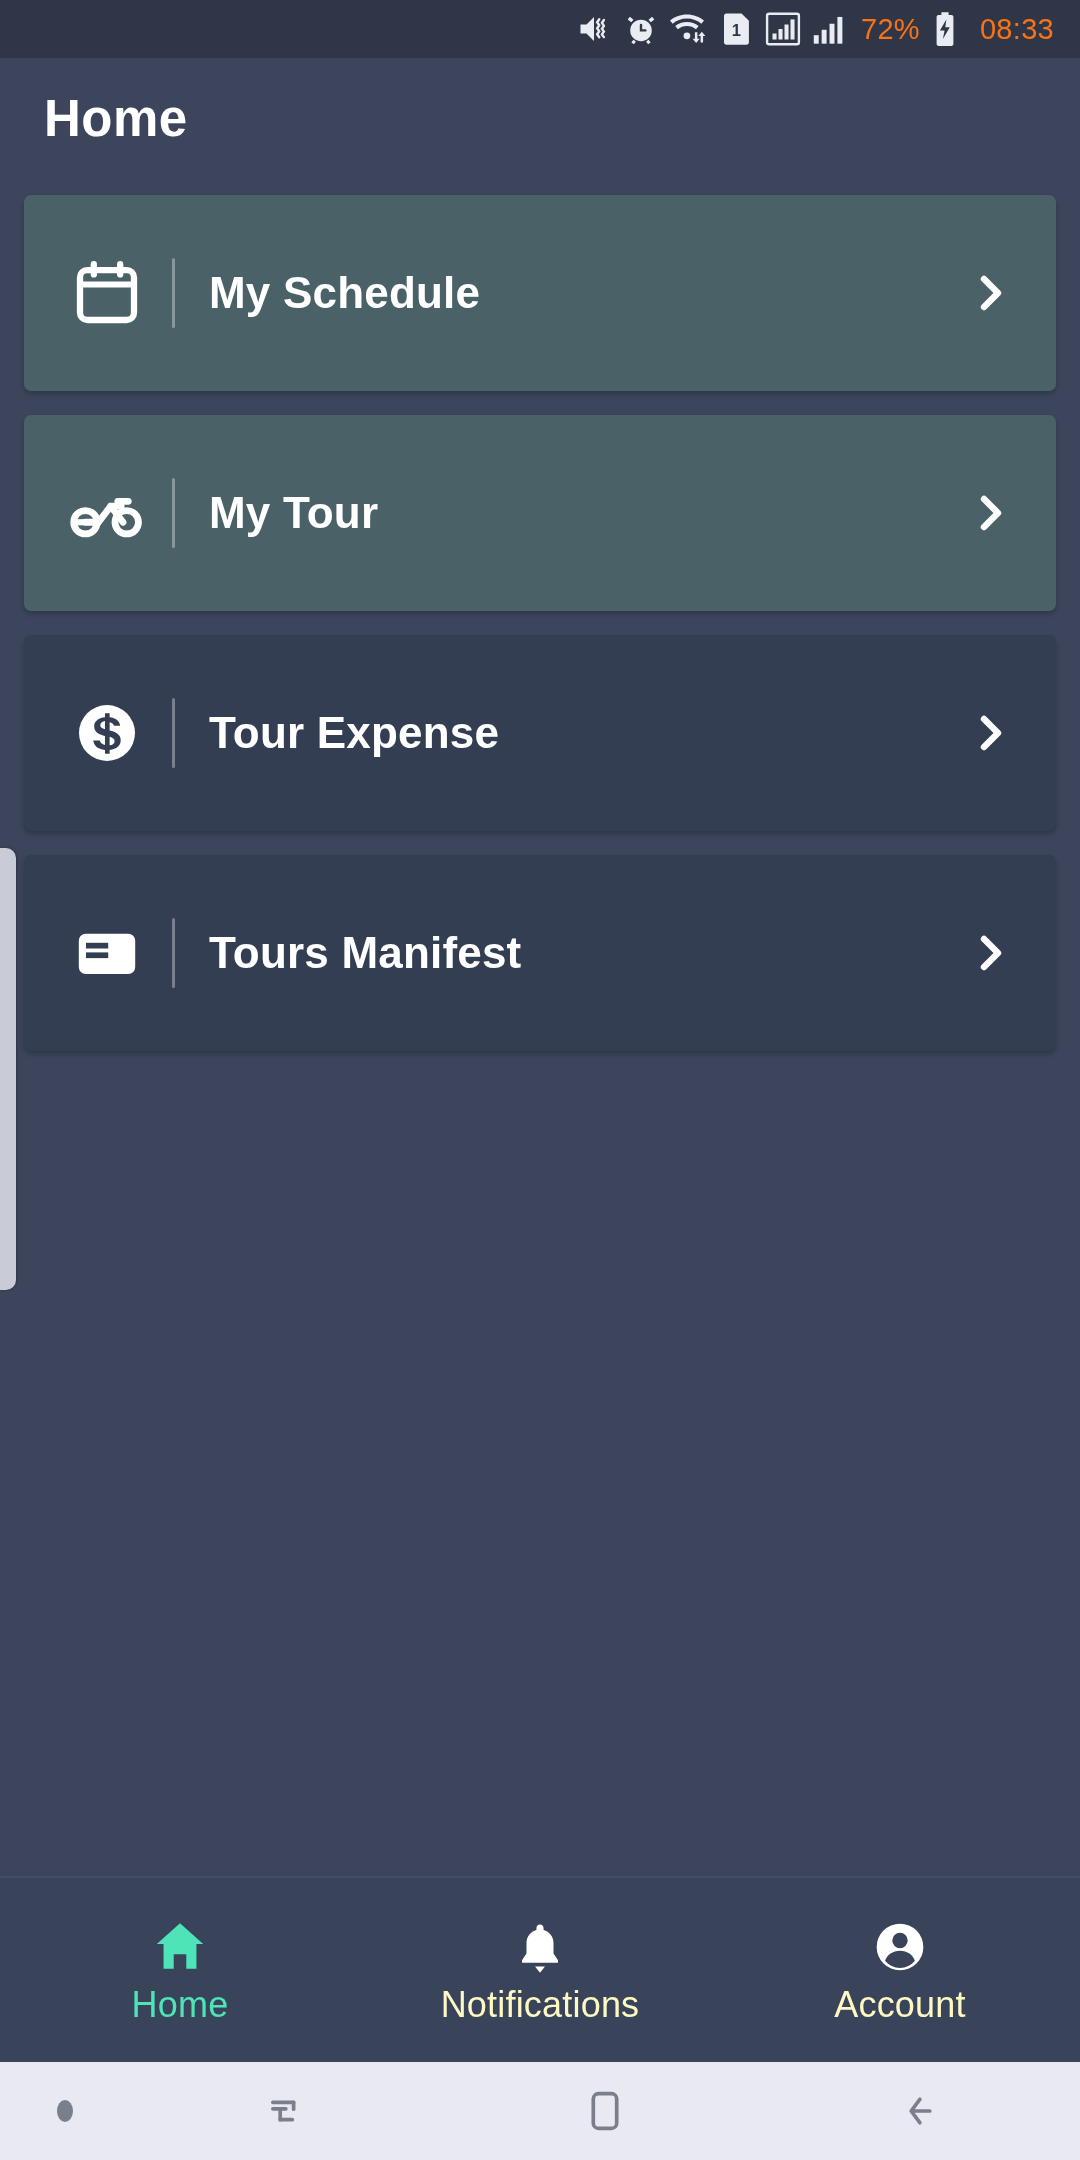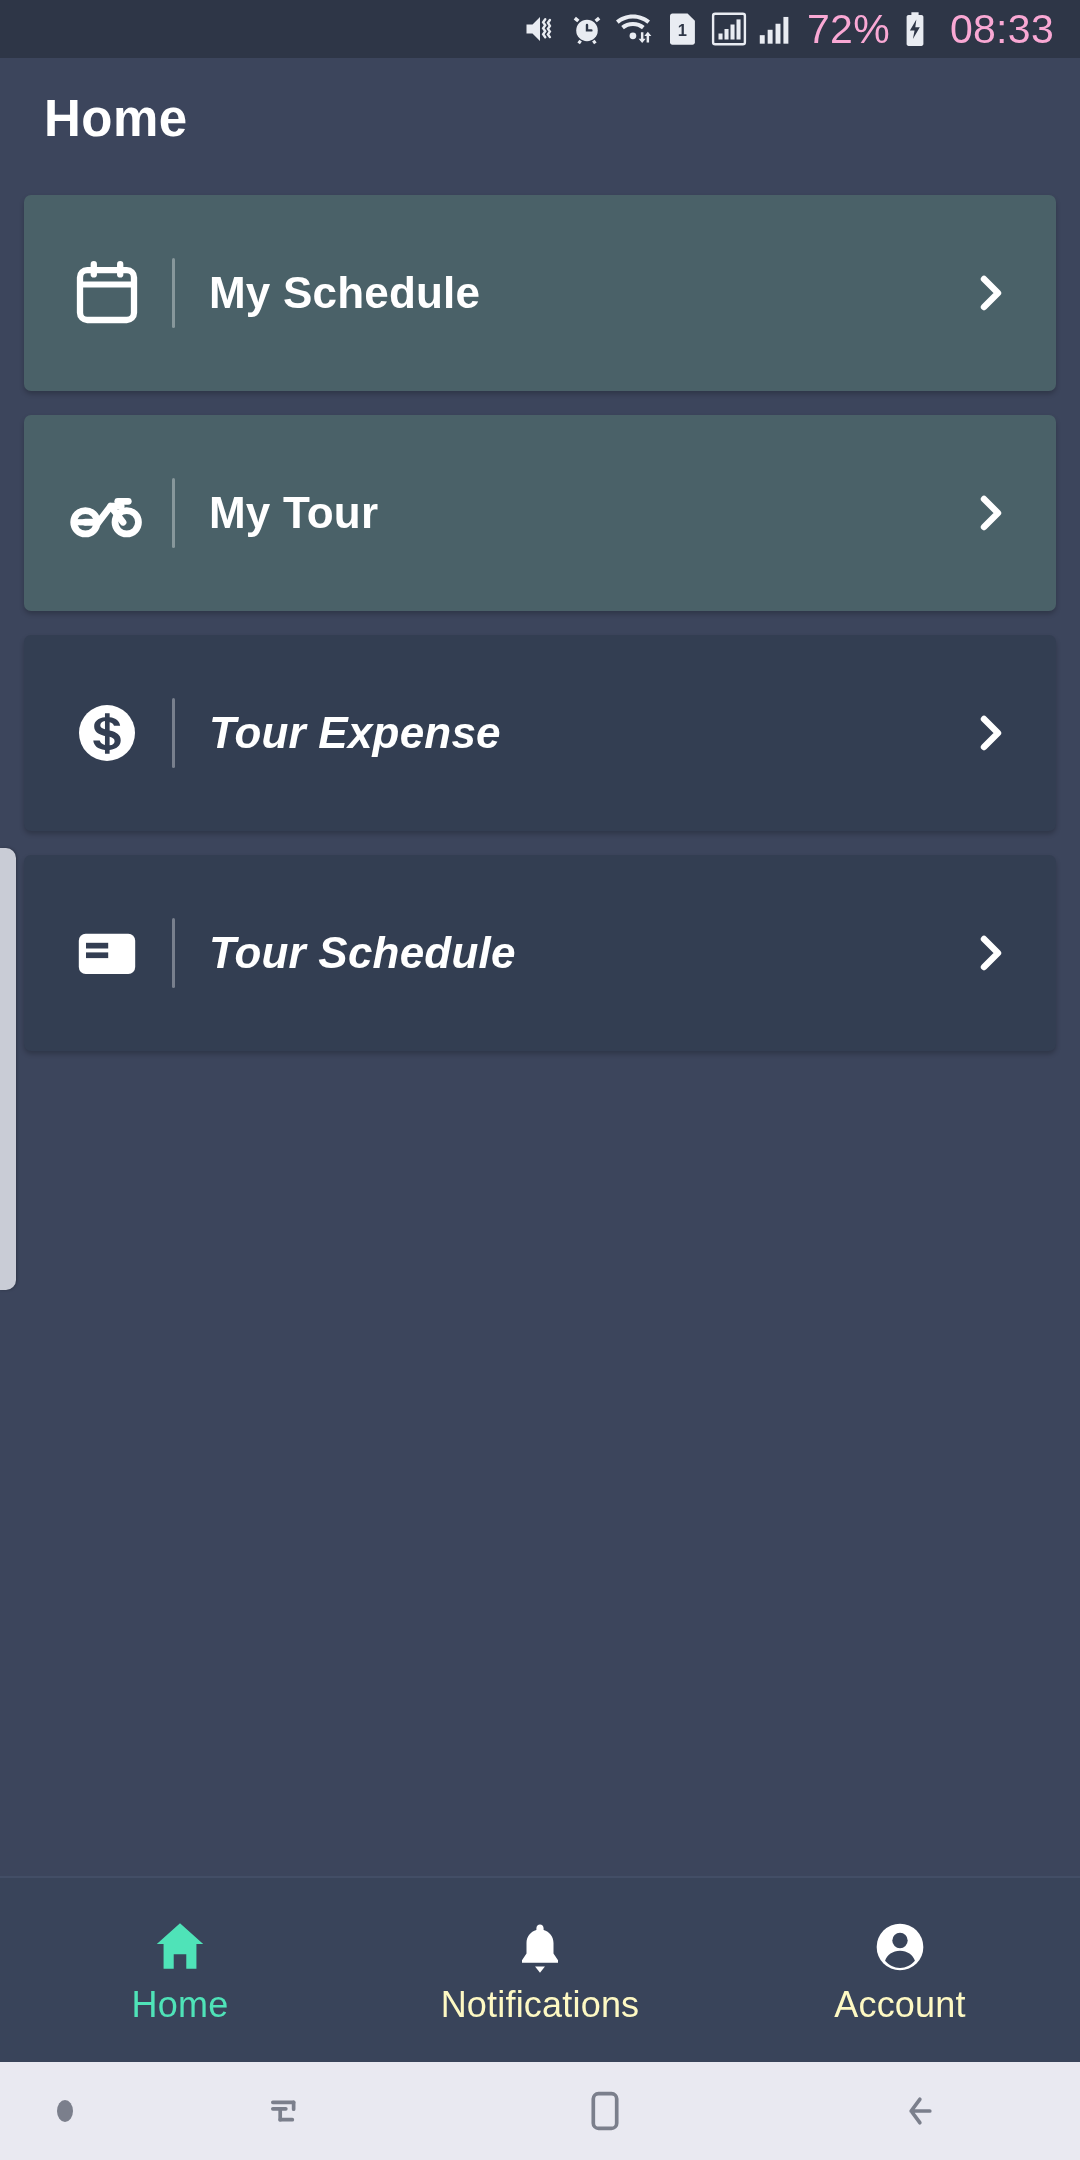--- a/index.html
+++ b/index.html
@@ -26,22 +26,22 @@
     box-sizing: border-box;
     gap: 12px;
   }
   .status-icon {
     display: flex;
     align-items: center;
     justify-content: center;
     flex: 0 0 auto;
   }
   .status-text {
-    color: #f9a8d4;
-    font-size: 41px;
+    color: #f97316;
+    font-size: 29px;
     letter-spacing: 0.3px;
     line-height: 1;
     flex: 0 0 auto;
     white-space: nowrap;
   }
   .status-pct { margin-left: 2px; }
   .status-clock { margin-left: 10px; }
 
   
   .app-header {
@@ -69,21 +69,21 @@
     border-radius: 7px;
     display: flex;
     align-items: center;
     margin-bottom: 24px;
     box-sizing: border-box;
     padding: 0 36px 0 46px;
     box-shadow: 0 3px 5px rgba(0,0,0,0.22);
     position: relative;
   }
   .menu-card.teal  { background: #4a6168; }
-  .menu-card.dark  { background: #333e52; font-style: italic; }
+  .menu-card.dark  { background: #333e52; }
 
   .card-icon {
     width: 74px;
     height: 74px;
     display: flex;
     align-items: center;
     justify-content: center;
     flex: 0 0 auto;
   }
   .card-divider {
@@ -322,21 +322,21 @@
 
   <div class="menu-card dark">
     <span class="card-icon">
       <svg width="72" height="72" viewBox="0 0 24 24">
         <rect x="2.6" y="5.6" width="18.8" height="13.4" rx="2.3" fill="#ffffff"></rect>
         <rect x="5" y="8.6" width="7.4" height="1.9" fill="#333e52"></rect>
         <rect x="5" y="11.8" width="7.4" height="1.9" fill="#333e52"></rect>
       </svg>
     </span>
     <span class="card-divider"></span>
-    <span class="card-label">Tour Schedule</span>
+    <span class="card-label">Tours Manifest</span>
     <span class="card-chevron">
       <svg width="48" height="48" viewBox="0 0 24 24">
         <path fill="none" stroke="#ffffff" stroke-width="3.2" stroke-linecap="round" stroke-linejoin="round" d="M9 5l7 7-7 7"></path>
       </svg>
     </span>
   </div>
 
 </div>
 
 <div class="edge-scroll"></div>

